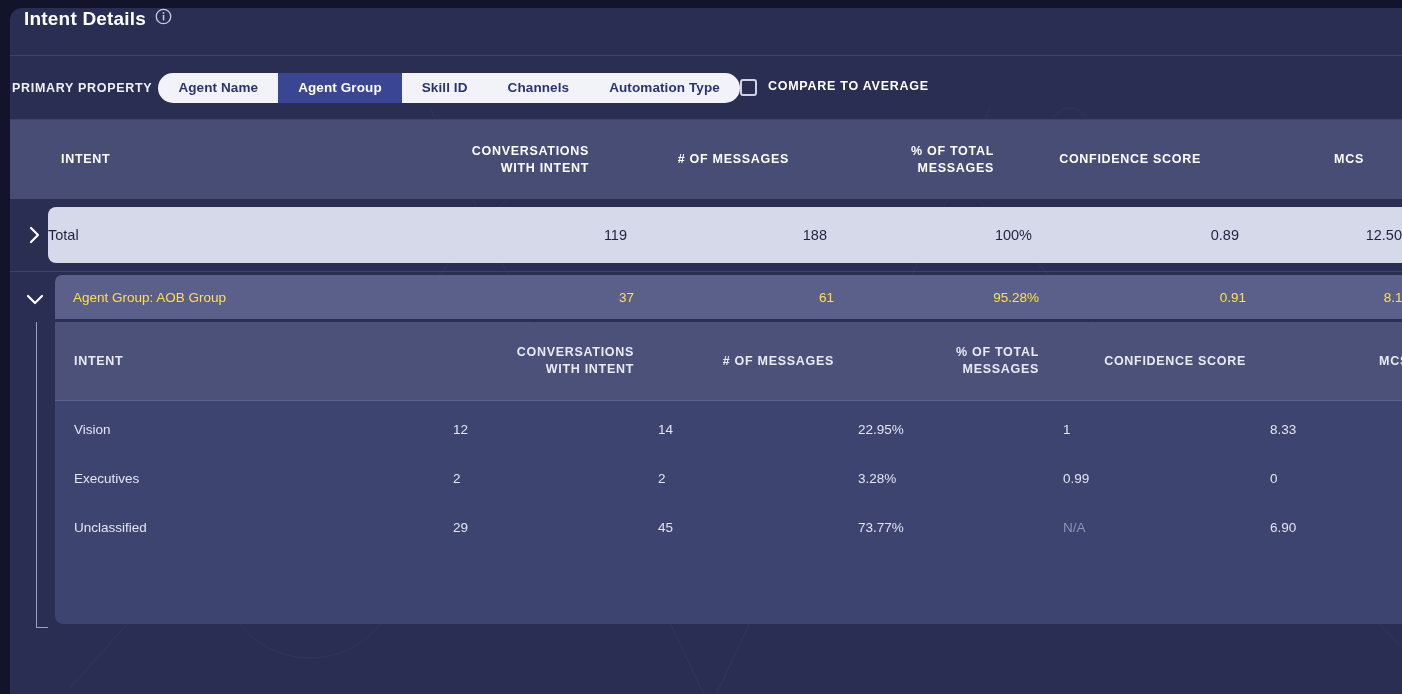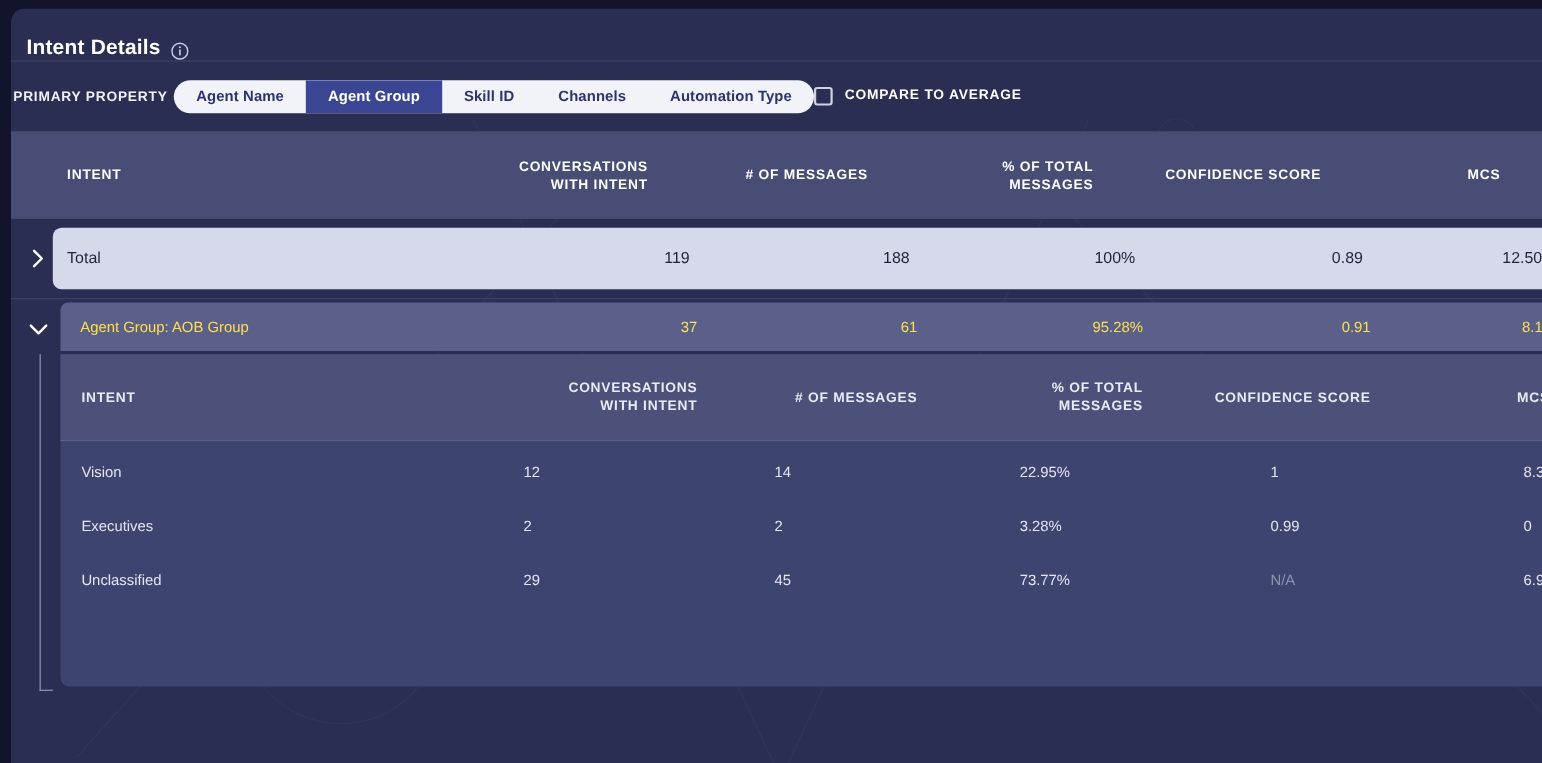--- a/index.html
+++ b/index.html
@@ -37,21 +37,21 @@
     inset: 0;
     pointer-events: none;
     opacity: .5;
   }
 
   
   .titlebar {
     position: relative;
     height: 48px;
     display: flex;
-    align-items: flex-end;
+    align-items: flex-start;
     padding: 0 16px 0 14px;
     border-bottom: 1px solid #3d4268;
   }
   .title-text {
     color: #ffffff;
     font-size: 19px;
     font-weight: bold;
     letter-spacing: .2px;
   }
   .info-icon {
@@ -167,21 +167,20 @@
     border-radius: 8px 0 0 8px;
   }
   .total-row .cell {
     color: #1f2340;
     font-size: 14.5px;
     text-align: right;
     padding-right: 24px;
   }
   .total-row .cell.first {
     text-align: left;
-    padding-left: 13px;
     padding-right: 0;
   }
   .chev {
     position: absolute;
     left: 14px;
     width: 22px;
     display: flex;
     align-items: center;
     justify-content: center;
     cursor: pointer;
@@ -264,21 +263,20 @@
     padding-right: 24px;
   }
   .sub-head .cell.first {
     text-align: left;
     padding-left: 19px;
     padding-right: 0;
   }
 
   .data-row {
     height: 49px;
-    gap: 23px;
   }
   .data-row .cell {
     color: #e3e5f0;
     font-size: 13.5px;
     text-align: left;
     padding-right: 24px;
   }
   .data-row .cell.first {
     text-align: left;
     padding-left: 19px;

